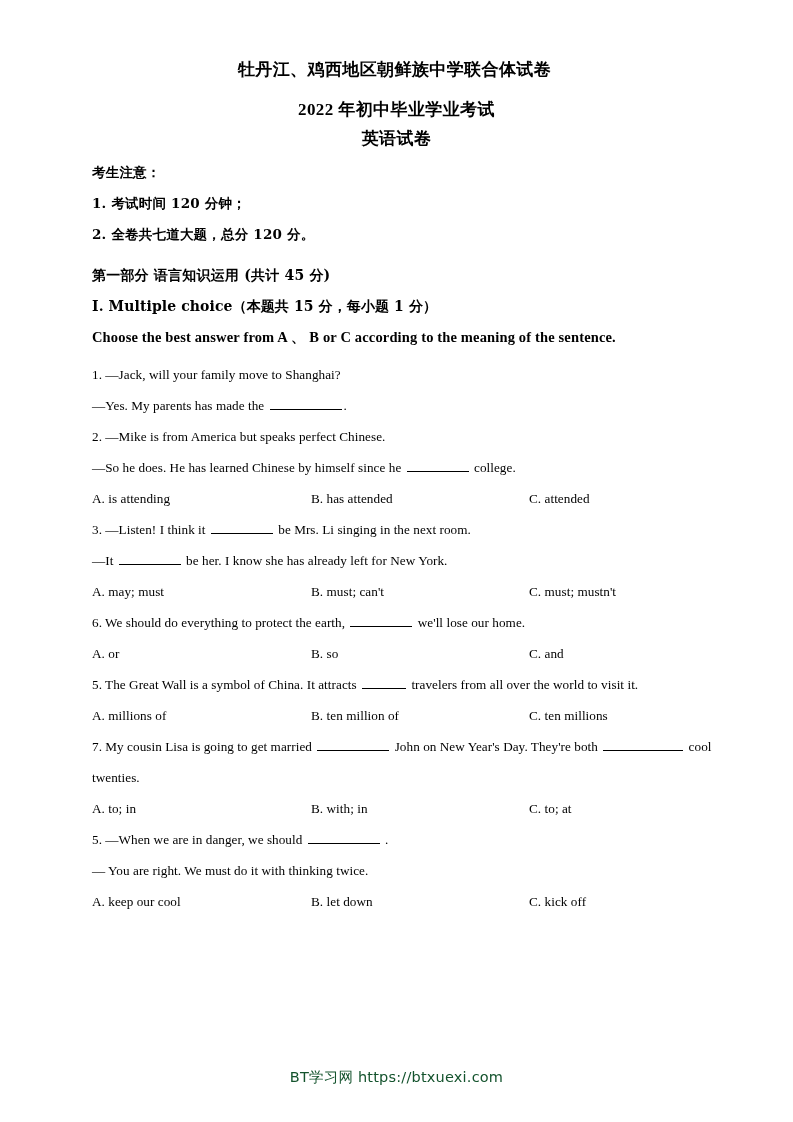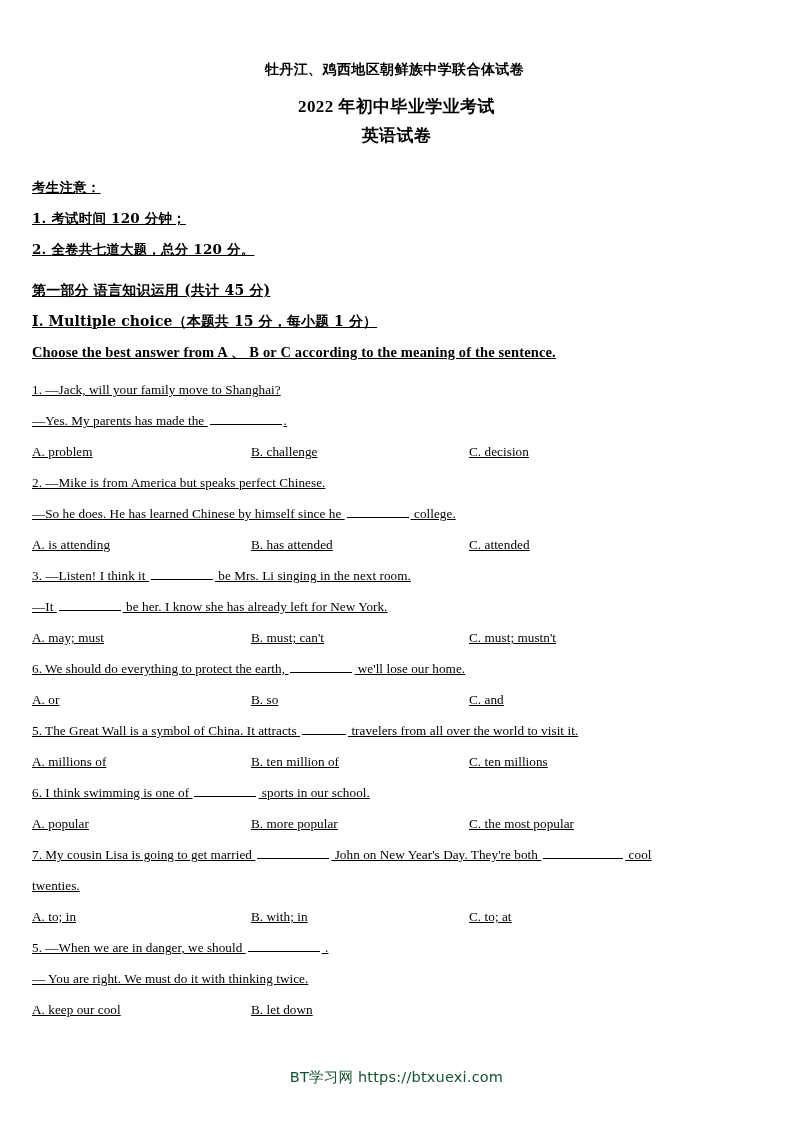--- a/index.html
+++ b/index.html
@@ -23,23 +23,23 @@
     padding: 0;
     overflow: hidden;
   }
 
   
   .title-block {
     padding-top: 62px;
     text-align: center;
   }
   .doc-title-1 {
-    font-family: Liberation Sans, sans-serif;
-    font-weight: bold;
-    font-size: 14px;
+    font-family: Liberation Mono, monospace;
+    font-weight: bold;
+    font-size: 17px;
     letter-spacing: 0.4px;
     line-height: 1;
     margin: 0 4px 22px 0;
   }
   .doc-title-2 {
     font-family: Liberation Serif, serif;
     font-weight: bold;
     font-size: 17px;
     letter-spacing: 0.4px;
     line-height: 1;
@@ -50,24 +50,23 @@
     font-weight: bold;
     font-size: 17px;
     letter-spacing: 0.4px;
     line-height: 1;
     margin: 0;
     text-align: center;
   }
 
   
   .body-region {
-    margin-top: 28px;
-    padding-left: 32px;
+    margin-top: 10px;
+    padding-left: 92px;
     padding-right: 60px;
-    text-decoration: underline;
   }
 
   .notice-line {
     font-family: "DejaVu Serif", "Liberation Serif", serif;
     font-weight: bold;
     font-size: 13.5px;
     line-height: 31px;
     letter-spacing: 0.2px;
     white-space: nowrap;
   }
@@ -169,25 +168,20 @@
 
     <div class="part-heading">第一部分 语言知识运用 (共计 45 分)</div>
     <div class="section-heading">I. Multiple choice（本题共 15 分，每小题 1 分）</div>
     <div class="instruction">Choose the best answer from A 、 B or C according to the meaning of the sentence.</div>
 
     <div class="q-list">
 
       <div>
         <div class="q-line">1. —Jack, will your family move to Shanghai?</div>
         <div class="q-line"><span>—Yes. My parents has made the </span><span class="blank w-lg"></span><span>.</span></div>
-        <div class="opt-row">
-          <span class="opt-a">A. problem</span>
-          <span class="opt-b">B. challenge</span>
-          <span class="opt-c">C. decision</span>
-        </div>
       </div>
 
       <div>
         <div class="q-line">2. —Mike is from America but speaks perfect Chinese.</div>
         <div class="q-line"><span>—So he does. He has learned Chinese by himself since he </span><span class="blank w-md"></span><span> college.</span></div>
         <div class="opt-row">
           <span class="opt-a">A. is attending</span>
           <span class="opt-b">B. has attended</span>
           <span class="opt-c">C. attended</span>
         </div>
@@ -214,45 +208,38 @@
 
       <div>
         <div class="q-line"><span>5. The Great Wall is a symbol of China. It attracts </span><span class="blank w-sm"></span><span> travelers from all over the world to visit it.</span></div>
         <div class="opt-row">
           <span class="opt-a">A. millions of</span>
           <span class="opt-b">B. ten million of</span>
           <span class="opt-c">C. ten millions</span>
         </div>
       </div>
 
-      <div>
-        <div class="q-line"><span>6. I think swimming is one of </span><span class="blank w-md"></span><span> sports in our school.</span></div>
-        <div class="opt-row">
-          <span class="opt-a">A. popular</span>
-          <span class="opt-b">B. more popular</span>
-          <span class="opt-c">C. the most popular</span>
-        </div>
-      </div>
 
       <div>
         <div class="q-line wrap"><span>7. My cousin Lisa is going to get married </span><span class="blank w-lg"></span><span> John on New Year's Day. They're both </span><span class="blank w-xl"></span><span> cool</span></div>
         <div class="q-line">twenties.</div>
         <div class="opt-row">
           <span class="opt-a">A. to; in</span>
           <span class="opt-b">B. with; in</span>
           <span class="opt-c">C. to; at</span>
         </div>
       </div>
 
       <div>
         <div class="q-line"><span>5. —When we are in danger, we should </span><span class="blank w-lg"></span><span> .</span></div>
         <div class="q-line">— You are right. We must do it with thinking twice.</div>
         <div class="opt-row">
           <span class="opt-a">A. keep our cool</span>
           <span class="opt-b">B. let down</span>
+          <span class="opt-c">C. kick off</span>
         </div>
       </div>
 
     </div>
   </div>
 
   <div class="watermark">BT学习网 https://btxuexi.com</div>
 
 </div>
 

